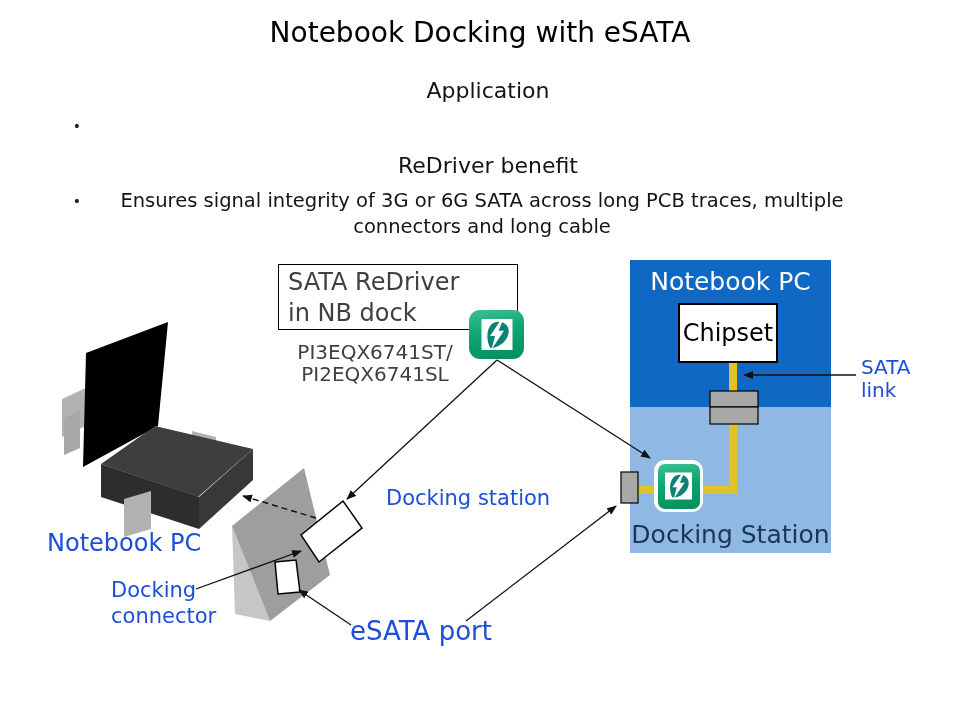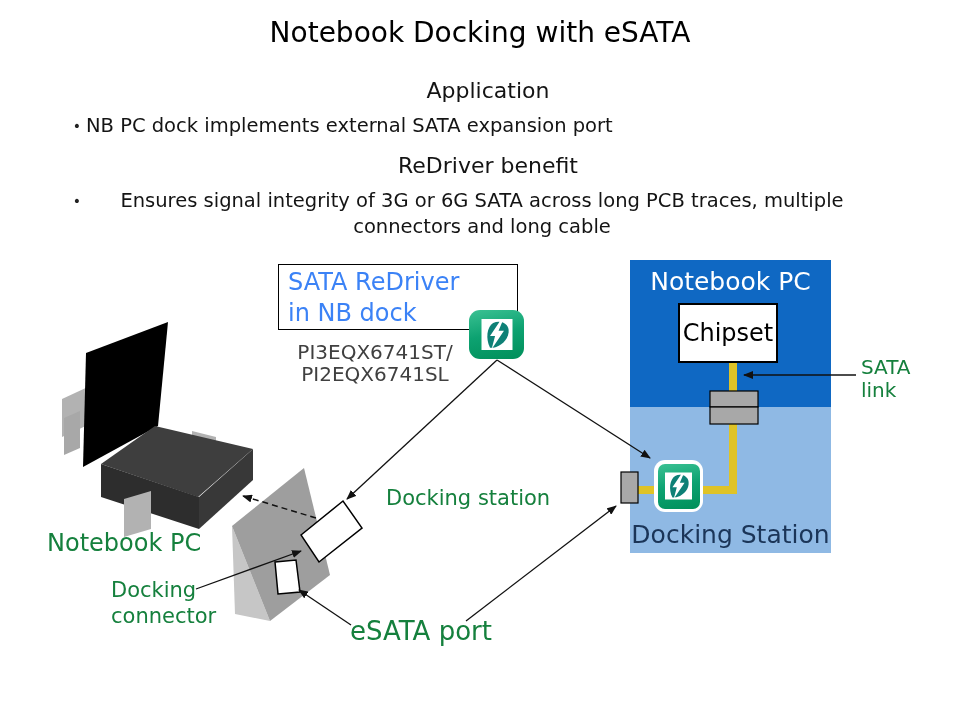--- a/index.html
+++ b/index.html
@@ -43,21 +43,21 @@
   }
   .chipset-box {
     position:absolute; left:678px; top:303px; width:100px; height:60px;
     background:#fff; border:2px solid #000; box-sizing:border-box;
     display:flex; align-items:center; justify-content:center;
     font-size:24px; color:#000; z-index:3;
   }
   .callout-box {
     position:absolute; left:278px; top:264px; width:240px; height:66px;
     background:#fff; border:1.5px solid #000; box-sizing:border-box;
-    font-size:24px; line-height:31px; padding:2px 0 0 9px; color:#3b82f6; z-index:3;
+    font-size:24px; line-height:31px; padding:2px 0 0 9px; color:#404040; z-index:3;
   }
   .part-numbers {
     position:absolute; left:274px; top:341px; width:202px; text-align:center;
     font-size:20px; line-height:22px; color:#404040; z-index:3;
   }
 
   
   .pericom { display:flex; align-items:center; justify-content:center; }
   .pericom-nb {
     position:absolute; left:469px; top:310px; width:55px; height:49px;
@@ -68,39 +68,38 @@
     position:absolute; left:654px; top:460px; width:49px; height:52px;
     background:#fff; border-radius:11px; padding:3.5px; box-sizing:border-box; z-index:4;
   }
   .pericom-dock-inner {
     width:100%; height:100%; border-radius:7px;
     background:linear-gradient(168deg,#3BC193 0%,#0DA271 48%,#008F5A 100%);
     display:flex; align-items:center; justify-content:center;
   }
 
   
-  .lbl { position:absolute; color:#15803d; white-space:nowrap; }
+  .lbl { position:absolute; color:#1d4ed8; white-space:nowrap; }
   .lbl-notebook-pc  { left:47px;  top:529px; font-size:24px; }
   .lbl-dock-station { left:386px; top:486px; font-size:21px; }
   .lbl-dock-conn    { left:111px; top:577px; font-size:21px; line-height:26px; }
   .lbl-esata        { left:350px; top:616px; font-size:26px; }
   .lbl-sata-link    { left:861px; top:356px; font-size:20px; line-height:23px; }
 </style>
 </head>
 <body>
 
 <div class="slide">
 
   <div class="title">Notebook Docking with eSATA</div>
 
   <div class="text-block">
     <div class="heading">Application</div>
     <div class="bullet-row">
       <span class="bullet-dot">•</span>
-      <span class="bullet-text">NB PC dock implements external SATA expansion port</span>
     </div>
     <div class="heading">ReDriver benefit</div>
     <div class="bullet-row">
       <span class="bullet-dot">•</span>
       <span class="bullet-text">Ensures signal integrity of 3G or 6G SATA across long PCB traces, multiple connectors and long cable</span>
     </div>
   </div>
 
   <div class="layer-boxes">
     <div class="nb-box">

